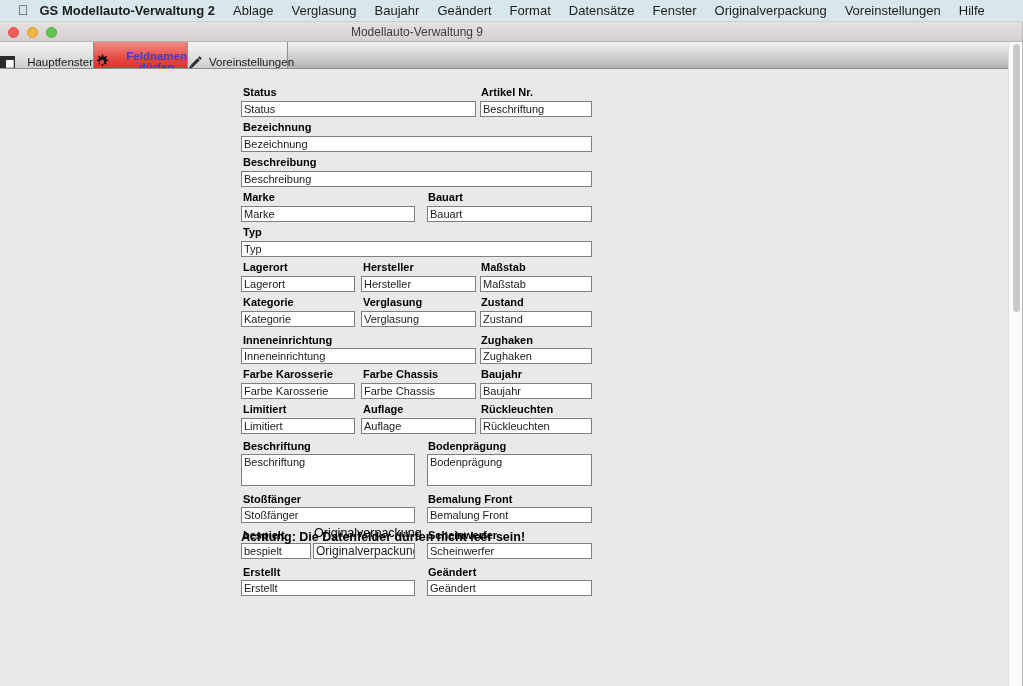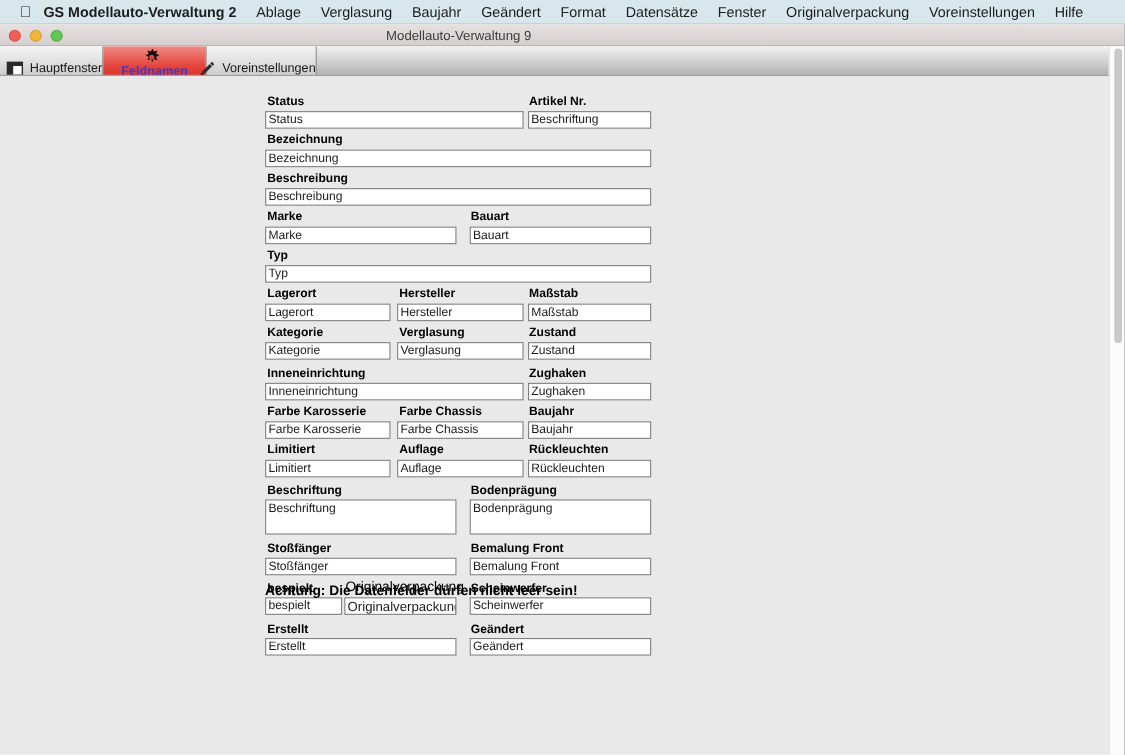--- a/index.html
+++ b/index.html
@@ -48,31 +48,30 @@
 
   
   #toolbar {
     position: relative; width: 1008px; height: 27px;
     background: linear-gradient(to bottom, #f2f2f2 0%, #dcdcdc 35%, #b3b3b3 100%);
     border-bottom: 1px solid #8d8d8d;
     overflow: hidden;
   }
   .tab {
     position: absolute; top: 0; height: 40px;
-    display: flex; align-items: center; justify-content: flex-end;
+    display: flex; align-items: center; justify-content: space-between;
     font-size: 11.5px; color: #1a1a1a;
     border-right: 1px solid #8f8f8f;
     cursor: default;
   }
   .tab.plain { background: linear-gradient(to bottom, #f4f4f4 0%, #dedede 40%, #b5b5b5 100%); }
   .tab.active {
     background: linear-gradient(to bottom, #f08b84 0%, #e4443c 45%, #d01d14 100%);
     color: #3b3bcf;
     font-weight: bold;
-    flex-direction: column;
   }
   .tab .ico { display: inline-flex; align-items: center; margin-right: 6px; }
   .tab .lbl { line-height: 11px; text-align: center; }
   .tab .lbl span { display: block; }
 
   #tab-hauptfenster   { left: 0px;   width: 94px; }
   #tab-feldnamen      { left: 94px;  width: 94px; }
   #tab-voreinstell    { left: 188px; width: 100px; }
 
   

